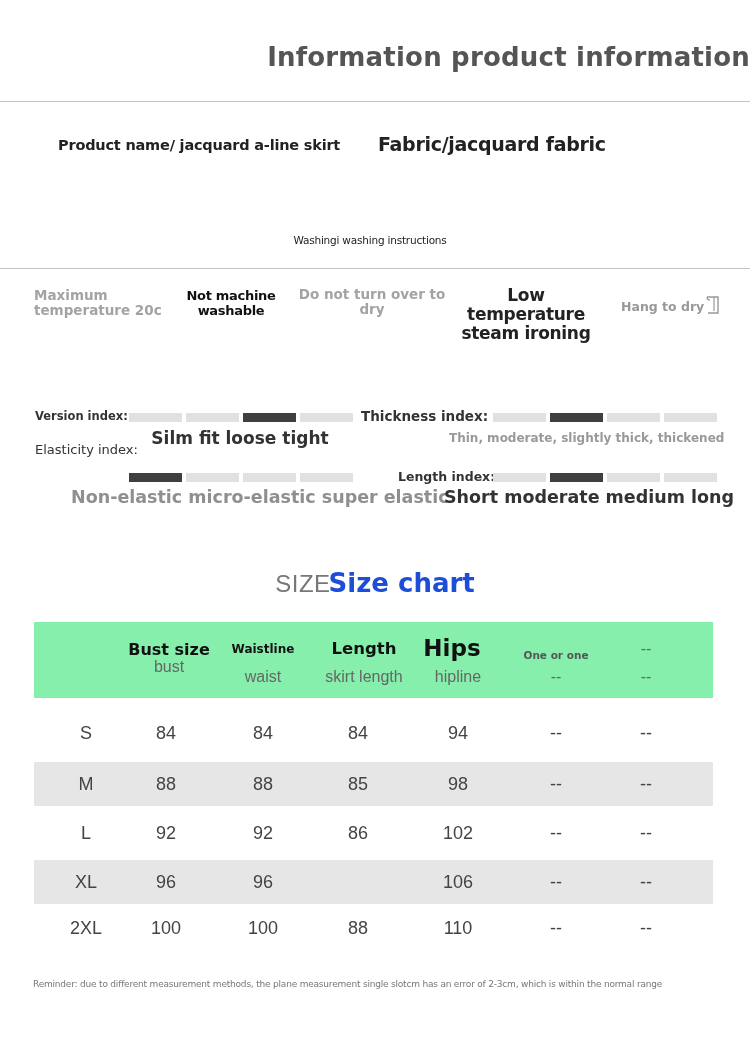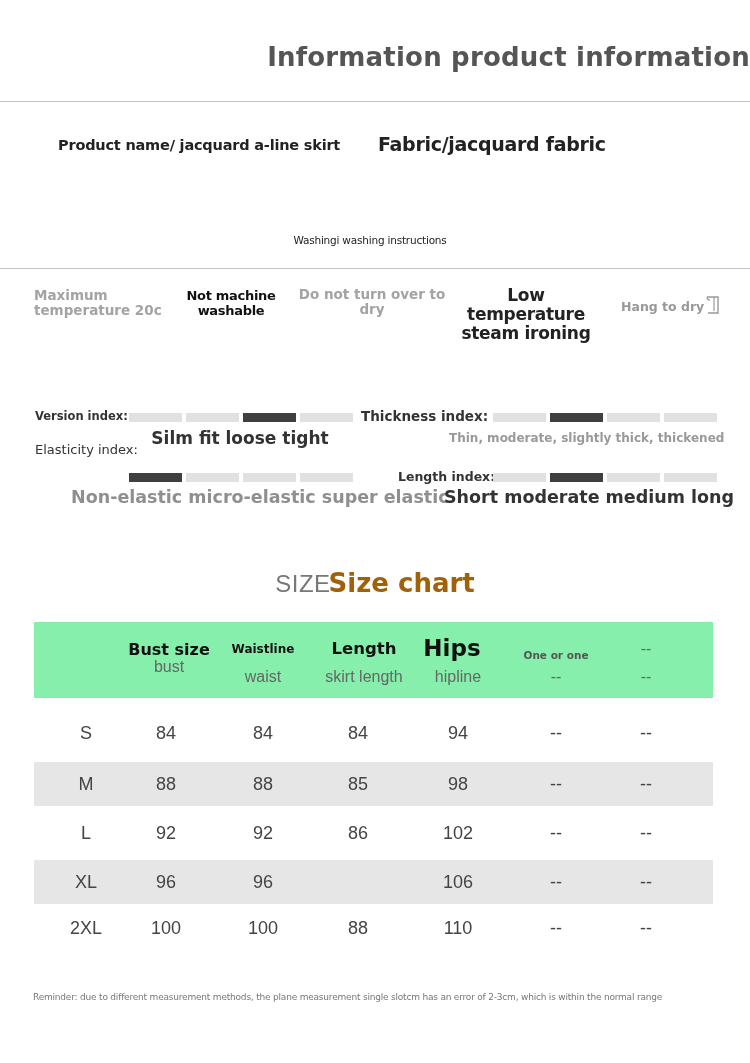--- a/index.html
+++ b/index.html
@@ -22,32 +22,32 @@
   .w5 { left: 621px; top: 296px; font-size: 12.5px; color: #999; display: flex; align-items: center; }
   .w5 svg { margin-left: 1px; margin-top: -2px; }
 
   .idx-label { font-size: 12px; font-weight: bold; color: #333; }
   .bar { display: flex; gap: 4px; height: 9px; }
   .seg { width: 53px; height: 9px; background: #e1e1e1; }
   .seg.on { background: #3f3f3f; }
 
   .size-head { left: 0; width: 750px; top: 568px; text-align: center; white-space: nowrap; }
   .size-en { font-size: 24px; font-weight: normal; color: #777; font-family: "Liberation Sans", sans-serif; letter-spacing: 0.5px; }
-  .size-title { font-size: 26px; font-weight: bold; color: #a16207; margin-left: -2px; }
+  .size-title { font-size: 26px; font-weight: bold; color: #1d4ed8; margin-left: -2px; }
 
   .thead { left: 34px; top: 622px; width: 679px; height: 76px; background: #86efac; }
   .hcell { position: absolute; text-align: center; white-space: nowrap; }
   .hmain { font-weight: bold; color: #111; }
   .hsub { font-family: "Liberation Sans", sans-serif; font-size: 16px; color: #666; }
 
   .row { position: absolute; left: 34px; width: 679px; height: 44px; }
   .row.shaded { background: #e6e6e6; }
   .cell { position: absolute; top: 0; height: 44px; line-height: 44px; text-align: center; font-family: "Liberation Sans", sans-serif; font-size: 18px; color: #444; width: 90px; margin-left: -45px; }
 
-  .reminder { left: 33px; top: 979px; font-size: 9px; color: #777; letter-spacing: -0.2px; white-space: nowrap; margin-top: 13px; }
+  .reminder { left: 33px; top: 979px; font-size: 9px; color: #777; letter-spacing: -0.2px; white-space: nowrap; }
 </style>
 </head>
 <body>
 
 <div class="abs title">Information product information</div>
 <div class="abs rule" style="top:101px"></div>
 
 <div class="abs pname">Product name/ jacquard a-line skirt</div>
 <div class="abs fabric">Fabric/jacquard fabric</div>
 

